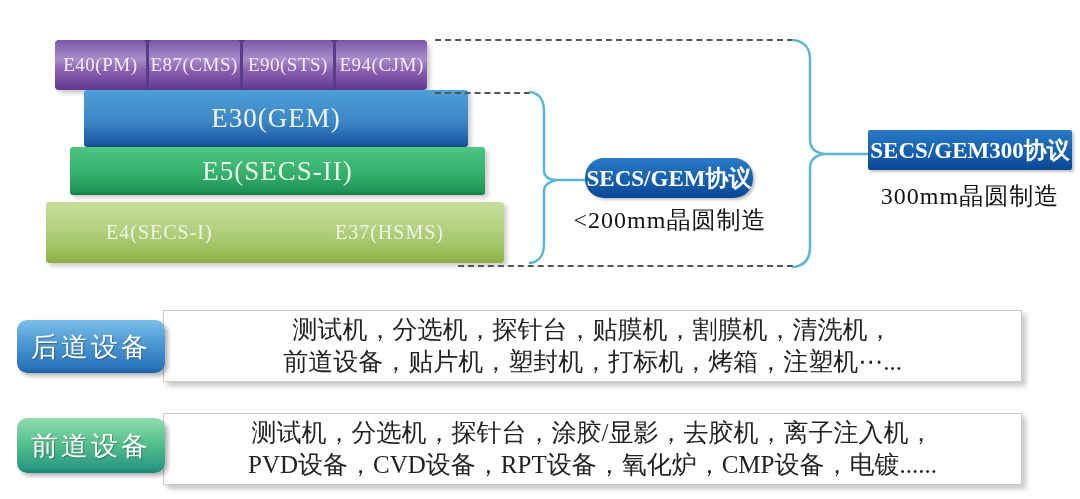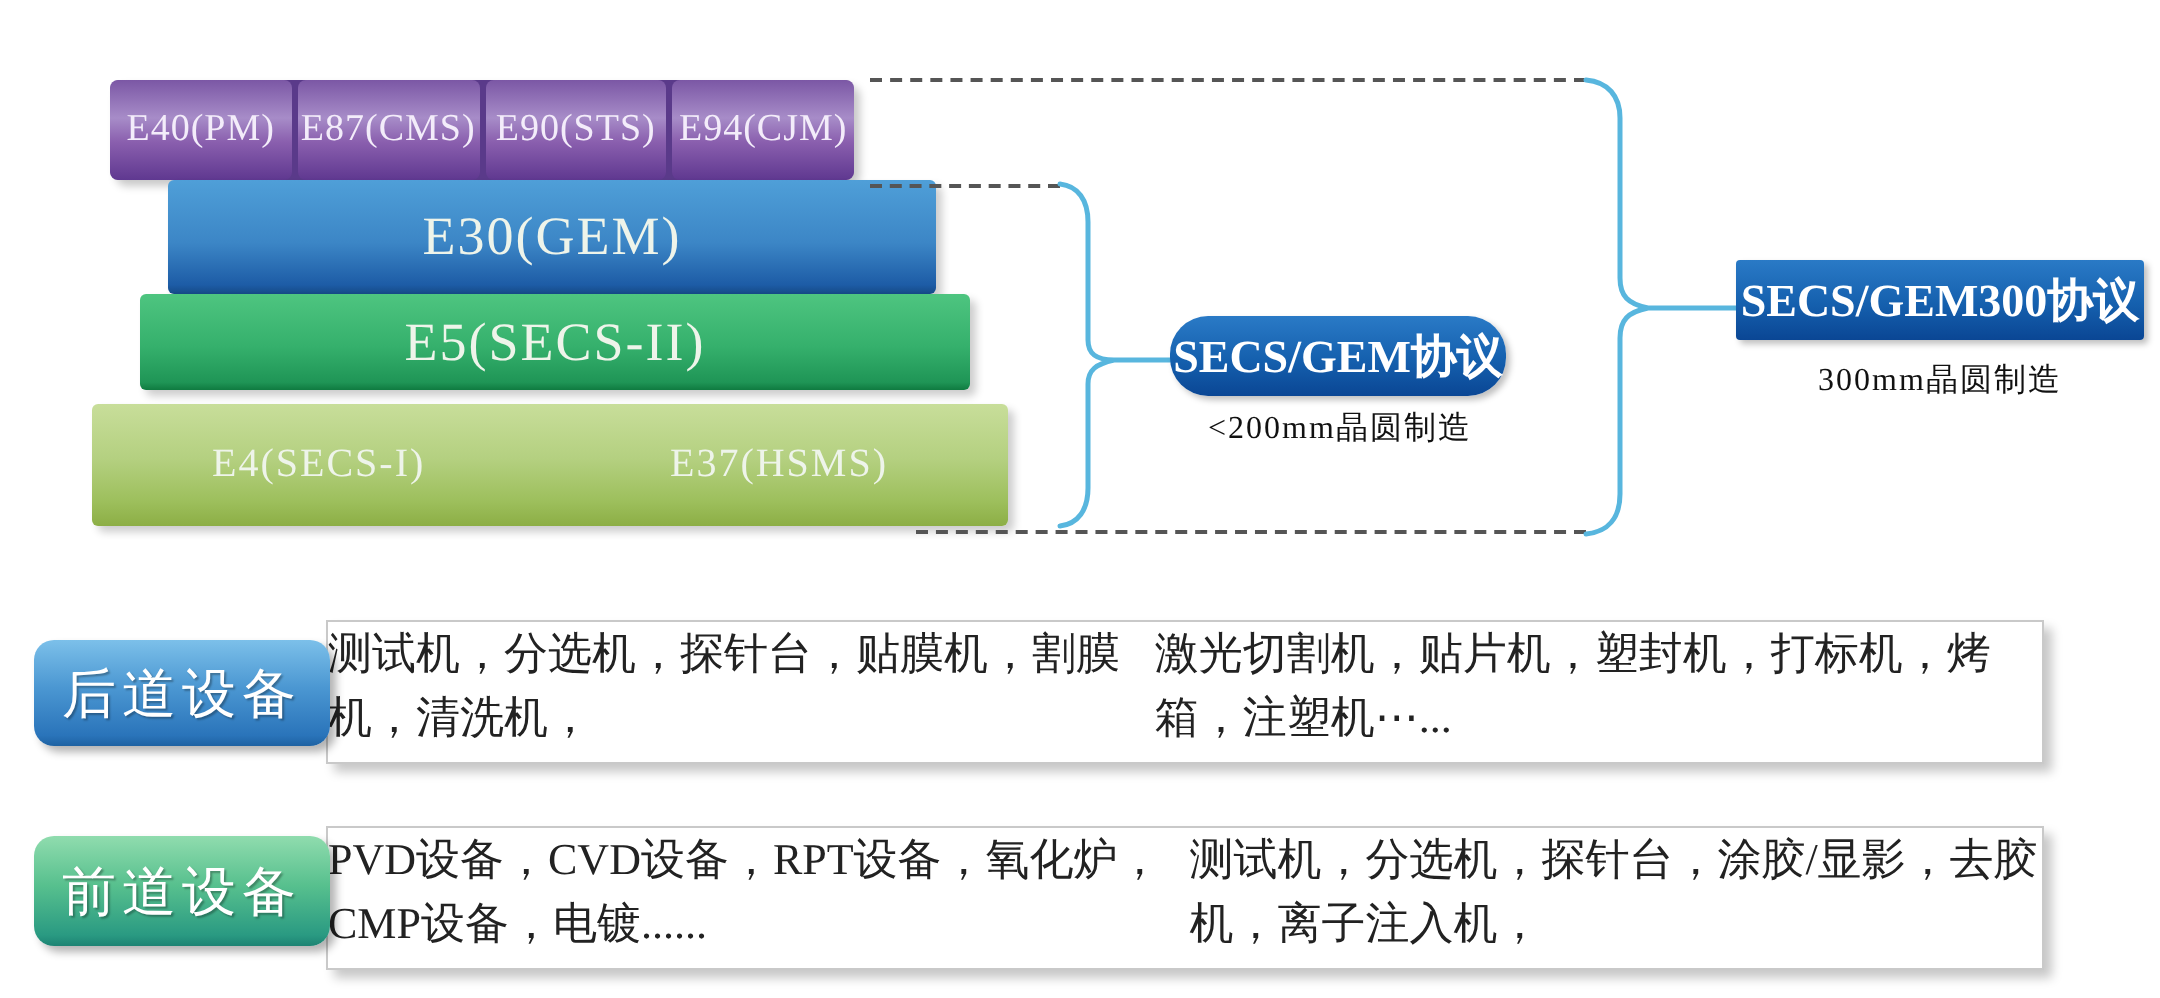--- a/index.html
+++ b/index.html
@@ -49,30 +49,30 @@
   .proto-box{
     position:absolute; display:flex; align-items:center; justify-content:center;
     background:linear-gradient(180deg,#2a7ac6 0%,#1560ae 55%,#0a4694 100%);
     color:#ffffff; font-weight:bold; border-radius:2px;
     box-shadow:2px 2px 3px rgba(0,0,0,0.25);
     text-align:right;
   }
   .proto-box.small{left:585px; top:158px; width:168px; height:40px; font-size:23px;border-radius:19px;}
   .proto-box.big  {left:868px; top:130px; width:204px; height:40px; font-size:23px;}
   .proto-sub{
-    position:absolute; text-align:center; color:#111; font-size:16px; letter-spacing:1px;
+    position:absolute; text-align:center; color:#111; font-size:24px; letter-spacing:1px;
   }
   .proto-sub.small{left:565px; top:204px; width:210px;}
   .proto-sub.big  {left:863px; top:180px; width:214px;}
   
   .equip-box{
     position:absolute; left:163px; width:857px; height:70px; background:#ffffff;
     border:1px solid #c9c9c9; box-shadow:4px 4px 5px rgba(0,0,0,0.22);
-    display:flex; flex-direction:row; align-items:flex-start; justify-content:center;
-    color:#222; font-size:22px; line-height:32px; z-index:1;
+    display:flex; flex-direction:column; align-items:center; justify-content:center;
+    color:#222; font-size:25px; line-height:32px; z-index:1;
   }
   .equip-box.row1{top:310px;}
   .equip-box.row2{top:413px;}
   .equip-tag{
     position:absolute; left:17px; width:148px; display:flex; align-items:center; justify-content:center;
     color:#ffffff; font-size:27px; letter-spacing:3px; border-radius:10px; z-index:2;
     text-shadow:1px 1px 1px rgba(0,0,0,0.3);
     box-shadow:3px 3px 4px rgba(0,0,0,0.3);
   }
   .equip-tag.back{
@@ -117,22 +117,22 @@
 
   <div class="proto-box small">SECS/GEM协议</div>
   <div class="proto-sub small">&lt;200mm晶圆制造</div>
 
   <div class="proto-box big">SECS/GEM300协议</div>
   <div class="proto-sub big">300mm晶圆制造</div>
 
   <div class="equip-tag back">后道设备</div>
   <div class="equip-box row1">
     <div>测试机，分选机，探针台，贴膜机，割膜机，清洗机，</div>
-    <div>激光切割机，贴片机，塑封机，打标机，烤箱，注塑机⋯...</div>
+    <div>前道设备，贴片机，塑封机，打标机，烤箱，注塑机⋯...</div>
   </div>
 
   <div class="equip-tag front">前道设备</div>
   <div class="equip-box row2">
+    <div>测试机，分选机，探针台，涂胶/显影，去胶机，离子注入机，</div>
     <div>PVD设备，CVD设备，RPT设备，氧化炉，CMP设备，电镀......</div>
-    <div>测试机，分选机，探针台，涂胶/显影，去胶机，离子注入机，</div>
   </div>
 
 </div>
 
 </body></html>

